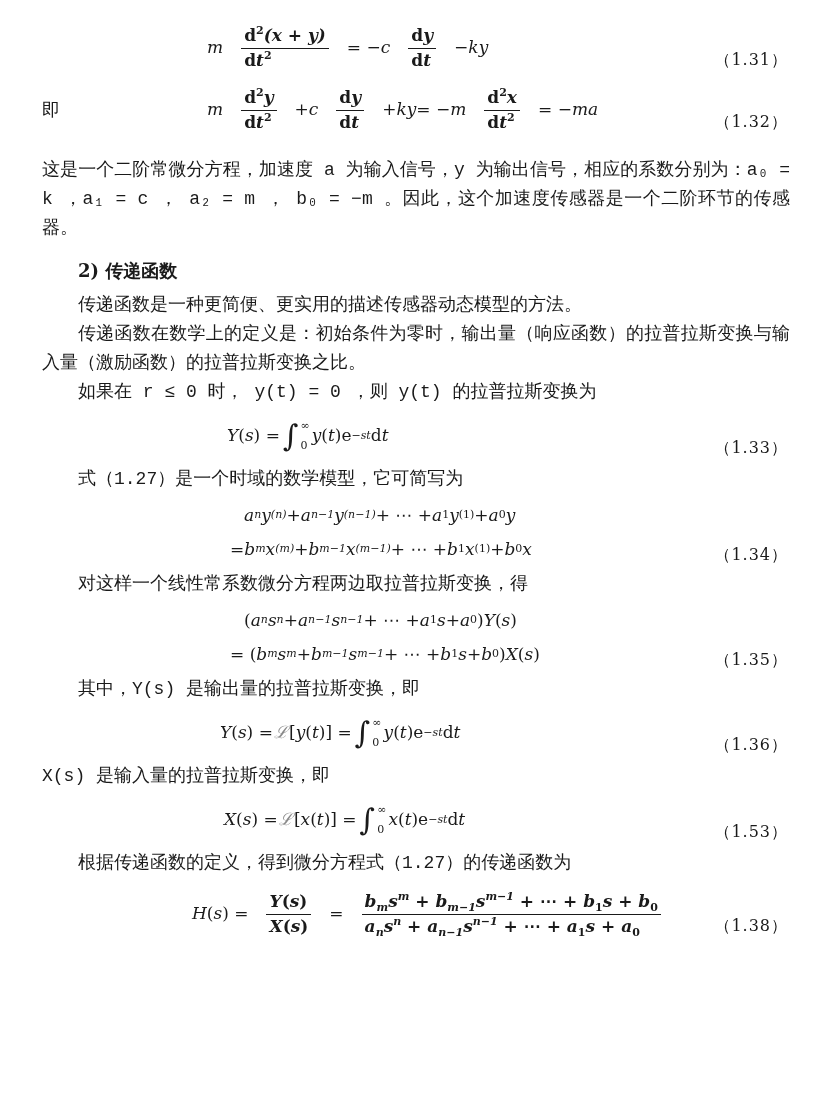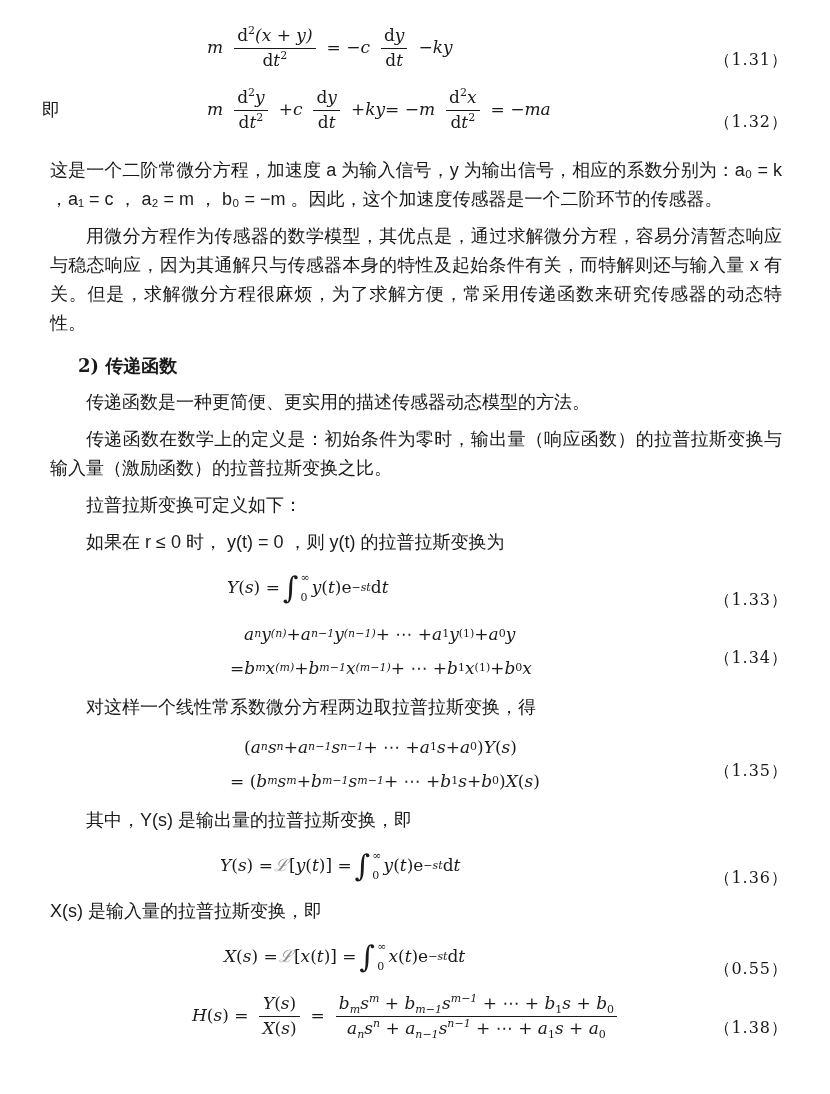--- a/index.html
+++ b/index.html
@@ -1,41 +1,41 @@
 <!DOCTYPE html>
 <html><head>
 <meta charset="utf-8">
 <style>
   html,body{margin:0;padding:0;background:#ffffff;}
   body{width:830px;height:1094px;overflow:hidden;
        font-family:"DejaVu Serif","Liberation Serif",serif;color:#1a1a1a;}
   .page{padding:14px 40px 0 42px;position:relative;}
-  .para{margin:8px;font-size:18px;line-height:29px;text-align:justify;
-        font-family:Liberation Sans, sans-serif;}
+  .para{margin:0;font-size:18px;line-height:29px;text-align:justify;
+        font-family:Liberation Mono, monospace;}
   .indent{text-indent:36px;}
   .heading{margin:14px 0 6px 0;font-weight:bold;font-size:18px;line-height:28px;text-indent:36px;}
   
   .eq-row{position:relative;margin:6px 0;min-height:46px;display:flex;align-items:center;}
   .eq-row .formula{margin-left:165px;font-size:17px;line-height:1.25;display:inline-flex;
                    align-items:center;flex-wrap:nowrap;white-space:nowrap;}
   .eq-row .formula-lines{margin-left:188px;font-size:17px;}
   .fline{display:flex;align-items:center;line-height:34px;white-space:nowrap;}
   .fline.l1{margin-left:14px;}
   .eq-label{position:absolute;left:0;top:50%;transform:translateY(-50%);font-size:18px;}
   .eqnum{position:absolute;right:2px;top:50%;transform:translateY(-50%);font-size:16px;letter-spacing:1px;margin-top:12px;}
-  .eqnum.bottom{top:auto;bottom:16px;transform:none;text-align:right;}
+  .eqnum.bottom{top:auto;bottom:0;transform:none;text-align:right;}
   .eq-tall{min-height:56px;}
   
   .mi{font-style:italic;}
   .mr{font-style:normal;}
   .mscr{font-style:italic;color:#8a8a8a;padding:0 1px;}
   sup,sub{font-size:11px;line-height:0;letter-spacing:0;}
   sup{vertical-align:super;}
   sub{vertical-align:sub;}
-  .mfrac{display:inline-block;text-align:center;vertical-align:middle;margin:0 11px;line-height:1.15;}
+  .mfrac{display:inline-block;vertical-align:middle;margin:0 18px;line-height:1.15;font-weight:bold;}
   .mnum{display:block;border-bottom:1px solid #1a1a1a;padding:0 3px 2px 3px;}
   .mden{display:block;padding:2px 3px 0 3px;}
   .mint{display:inline-flex;align-items:center;vertical-align:middle;margin:0 2px 0 3px;}
   .mintsym{font-size:30px;font-style:normal;line-height:1;}
   .mlims{display:inline-flex;flex-direction:column;justify-content:space-between;
          height:34px;font-size:11px;margin-left:2px;font-style:normal;}
   .mlimup{align-self:flex-end;}
   .mlimlo{align-self:flex-start;}
 </style>
 </head>
@@ -84,27 +84,25 @@
           <span class="mnum"><span class="mr">d</span><sup style="font-style: normal;">2</sup><span class="mi">x</span></span>
           <span class="mden"><span class="mr">d</span><span class="mi">t</span><sup style="font-style: normal;">2</sup></span>
         </span>
         <span class="mr"> = −</span>
         <span class="mi">ma</span>
       </span>
     <span class="eqnum">（1.32）</span>
   </div>
 
   <p class="para">这是一个二阶常微分方程，加速度 a 为输入信号，y 为输出信号，相应的系数分别为：a₀ = k ，a₁ = c ， a₂ = m ， b₀ = −m 。因此，这个加速度传感器是一个二阶环节的传感器。</p>
-  <p class="para indent">用微分方程作为传感器的数学模型，其优点是，通过求解微分方程，容易分清暂态响应与稳态响应，因为其通解只与传感器本身的特性及起始条件有关，而特解则还与输入量 x 有关。但是，求解微分方程很麻烦，为了求解方便，常采用传递函数来研究传感器的动态特性。</p>
 
   <h3 class="heading">2) 传递函数</h3>
 
   <p class="para indent">传递函数是一种更简便、更实用的描述传感器动态模型的方法。</p>
   <p class="para indent">传递函数在数学上的定义是：初始条件为零时，输出量（响应函数）的拉普拉斯变换与输入量（激励函数）的拉普拉斯变换之比。</p>
-  <p class="para indent">拉普拉斯变换可定义如下：</p>
   <p class="para indent">如果在 r ≤ 0 时， y(t) = 0 ，则 y(t) 的拉普拉斯变换为</p>
 
   <div class="eq-row">
     <span class="formula" style="margin-left:185px;">
         <span class="mi">Y</span>
         <span class="mr">(</span>
         <span class="mi">s</span>
         <span class="mr">) = </span>
         <span class="mint">
           <span class="mintsym">∫</span>
@@ -118,20 +116,21 @@
         <span class="mi">t</span>
         <span class="mr">)</span>
         <span class="mr">e</span>
         <sup style="font-style: italic;">−st</sup>
         <span class="mr">d</span>
         <span class="mi">t</span>
       </span>
     <span class="eqnum">（1.33）</span>
   </div>
 
+  <p class="para indent">式（1.27）是一个时域的数学模型，它可简写为</p>
 
   <div class="eq-row" style="margin:4px 0;">
     <div class="formula-lines">
       <div class="fline l1">
           <span class="mi">a</span>
           <sub style="font-style: italic;">n</sub>
           <span class="mi">y</span>
           <sup style="font-style: italic;">(n)</sup>
           <span class="mr"> + </span>
           <span class="mi">a</span>
@@ -285,23 +284,24 @@
         </span>
         <span class="mi">x</span>
         <span class="mr">(</span>
         <span class="mi">t</span>
         <span class="mr">)</span>
         <span class="mr">e</span>
         <sup style="font-style: italic;">−st</sup>
         <span class="mr">d</span>
         <span class="mi">t</span>
       </span>
-    <span class="eqnum">（0.55）</span>
-  </div>
-
+    <span class="eqnum">（1.53）</span>
+  </div>
+
+  <p class="para indent">根据传递函数的定义，得到微分方程式（1.27）的传递函数为</p>
 
   <div class="eq-row eq-tall" style="margin-top:8px;">
     <span class="formula" style="margin-left:150px;">
         <span class="mi">H</span>
         <span class="mr">(</span>
         <span class="mi">s</span>
         <span class="mr">) = </span>
         <span class="mfrac">
           <span class="mnum"><span class="mi">Y</span><span class="mr">(</span><span class="mi">s</span><span class="mr">)</span></span>
           <span class="mden"><span class="mi">X</span><span class="mr">(</span><span class="mi">s</span><span class="mr">)</span></span>

